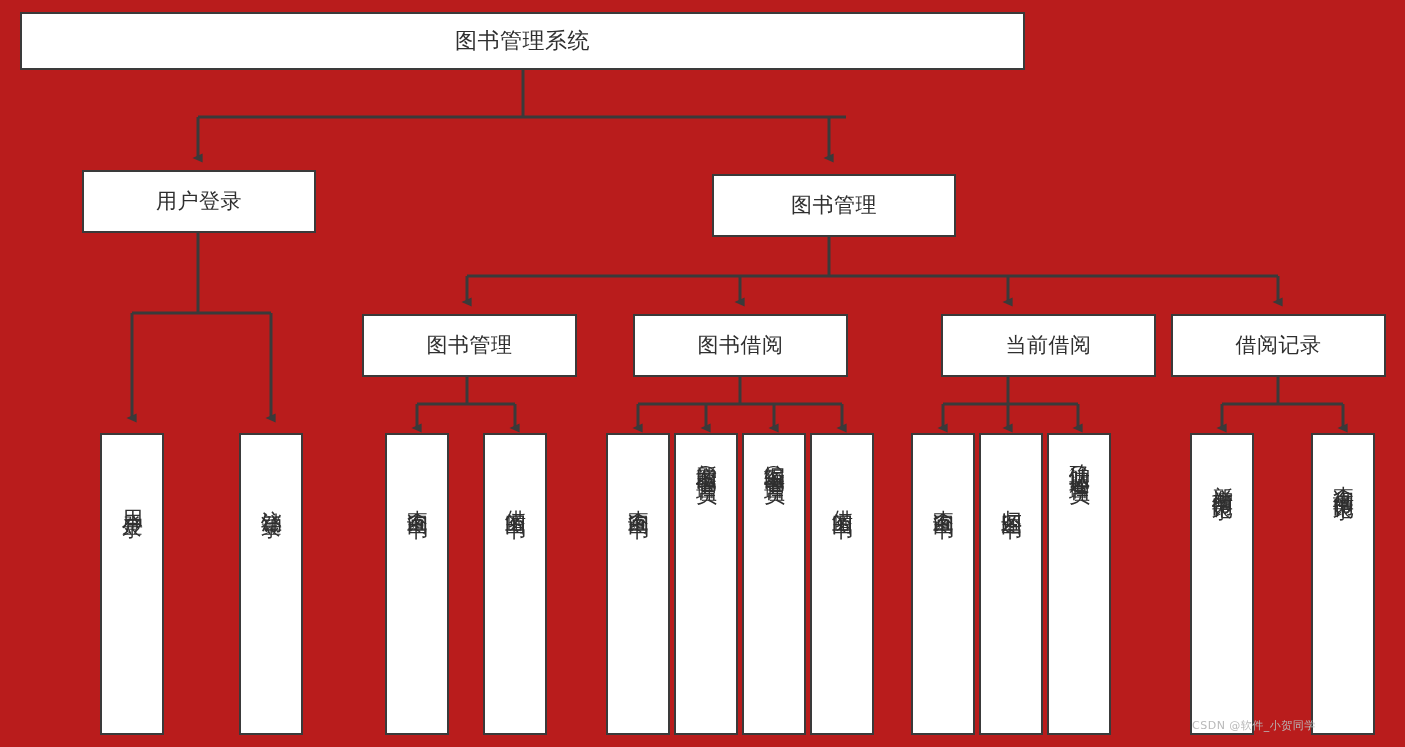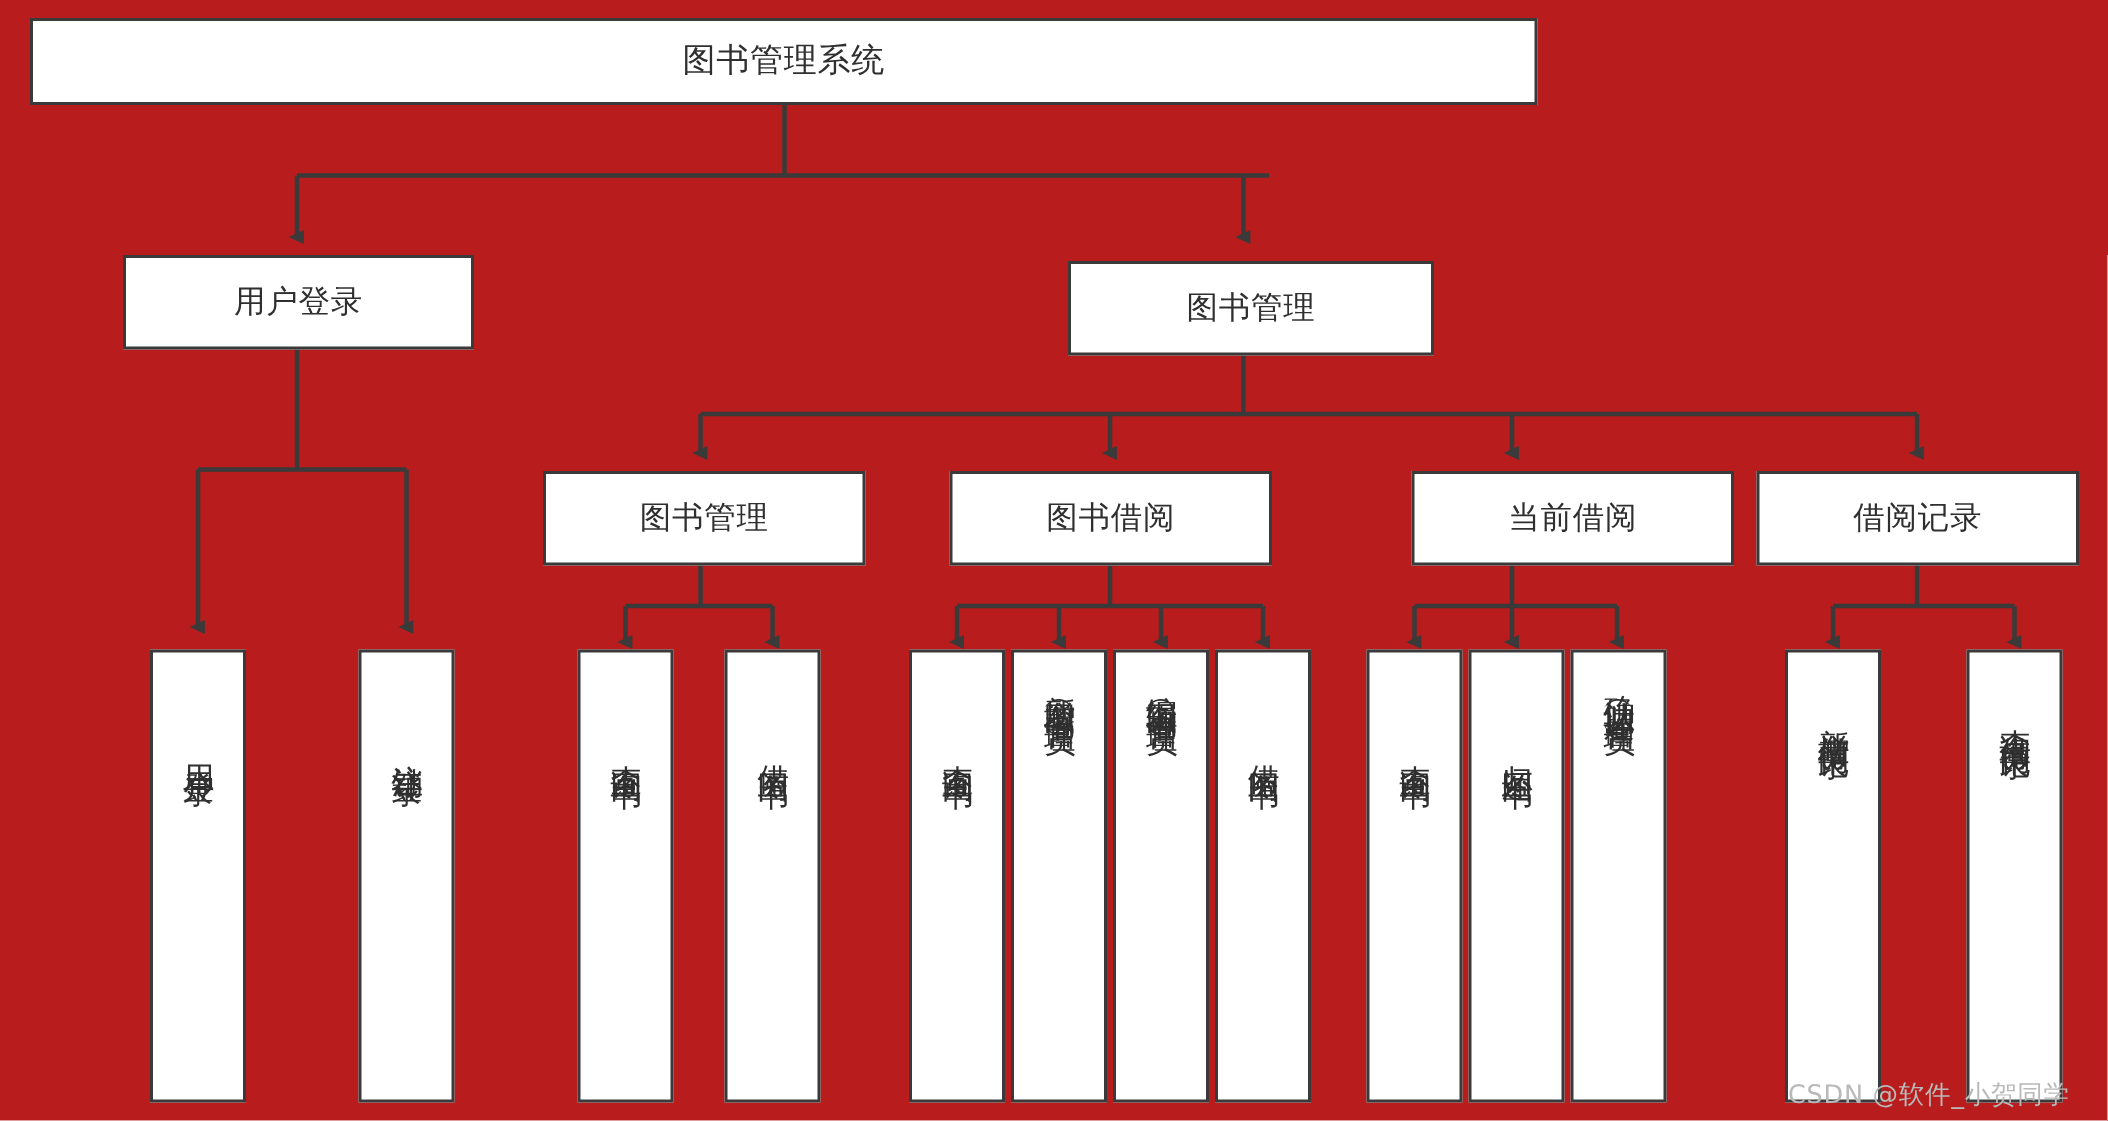--- a/index.html
+++ b/index.html
@@ -58,21 +58,21 @@
   .node.v .lbl {
     writing-mode: vertical-rl;
     text-orientation: upright;
     font-size: 21px;
     letter-spacing: 3px;
     line-height: 1;
   }
   .watermark {
     position: absolute;
     color: #b9b9b9;
-    font-size: 17px;
+    font-size: 11px;
     letter-spacing: 0.5px;
     white-space: nowrap;
     z-index: 9;
     pointer-events: none;
   }
 </style>
 </head>
 <body>
 
 <div id="canvas">

